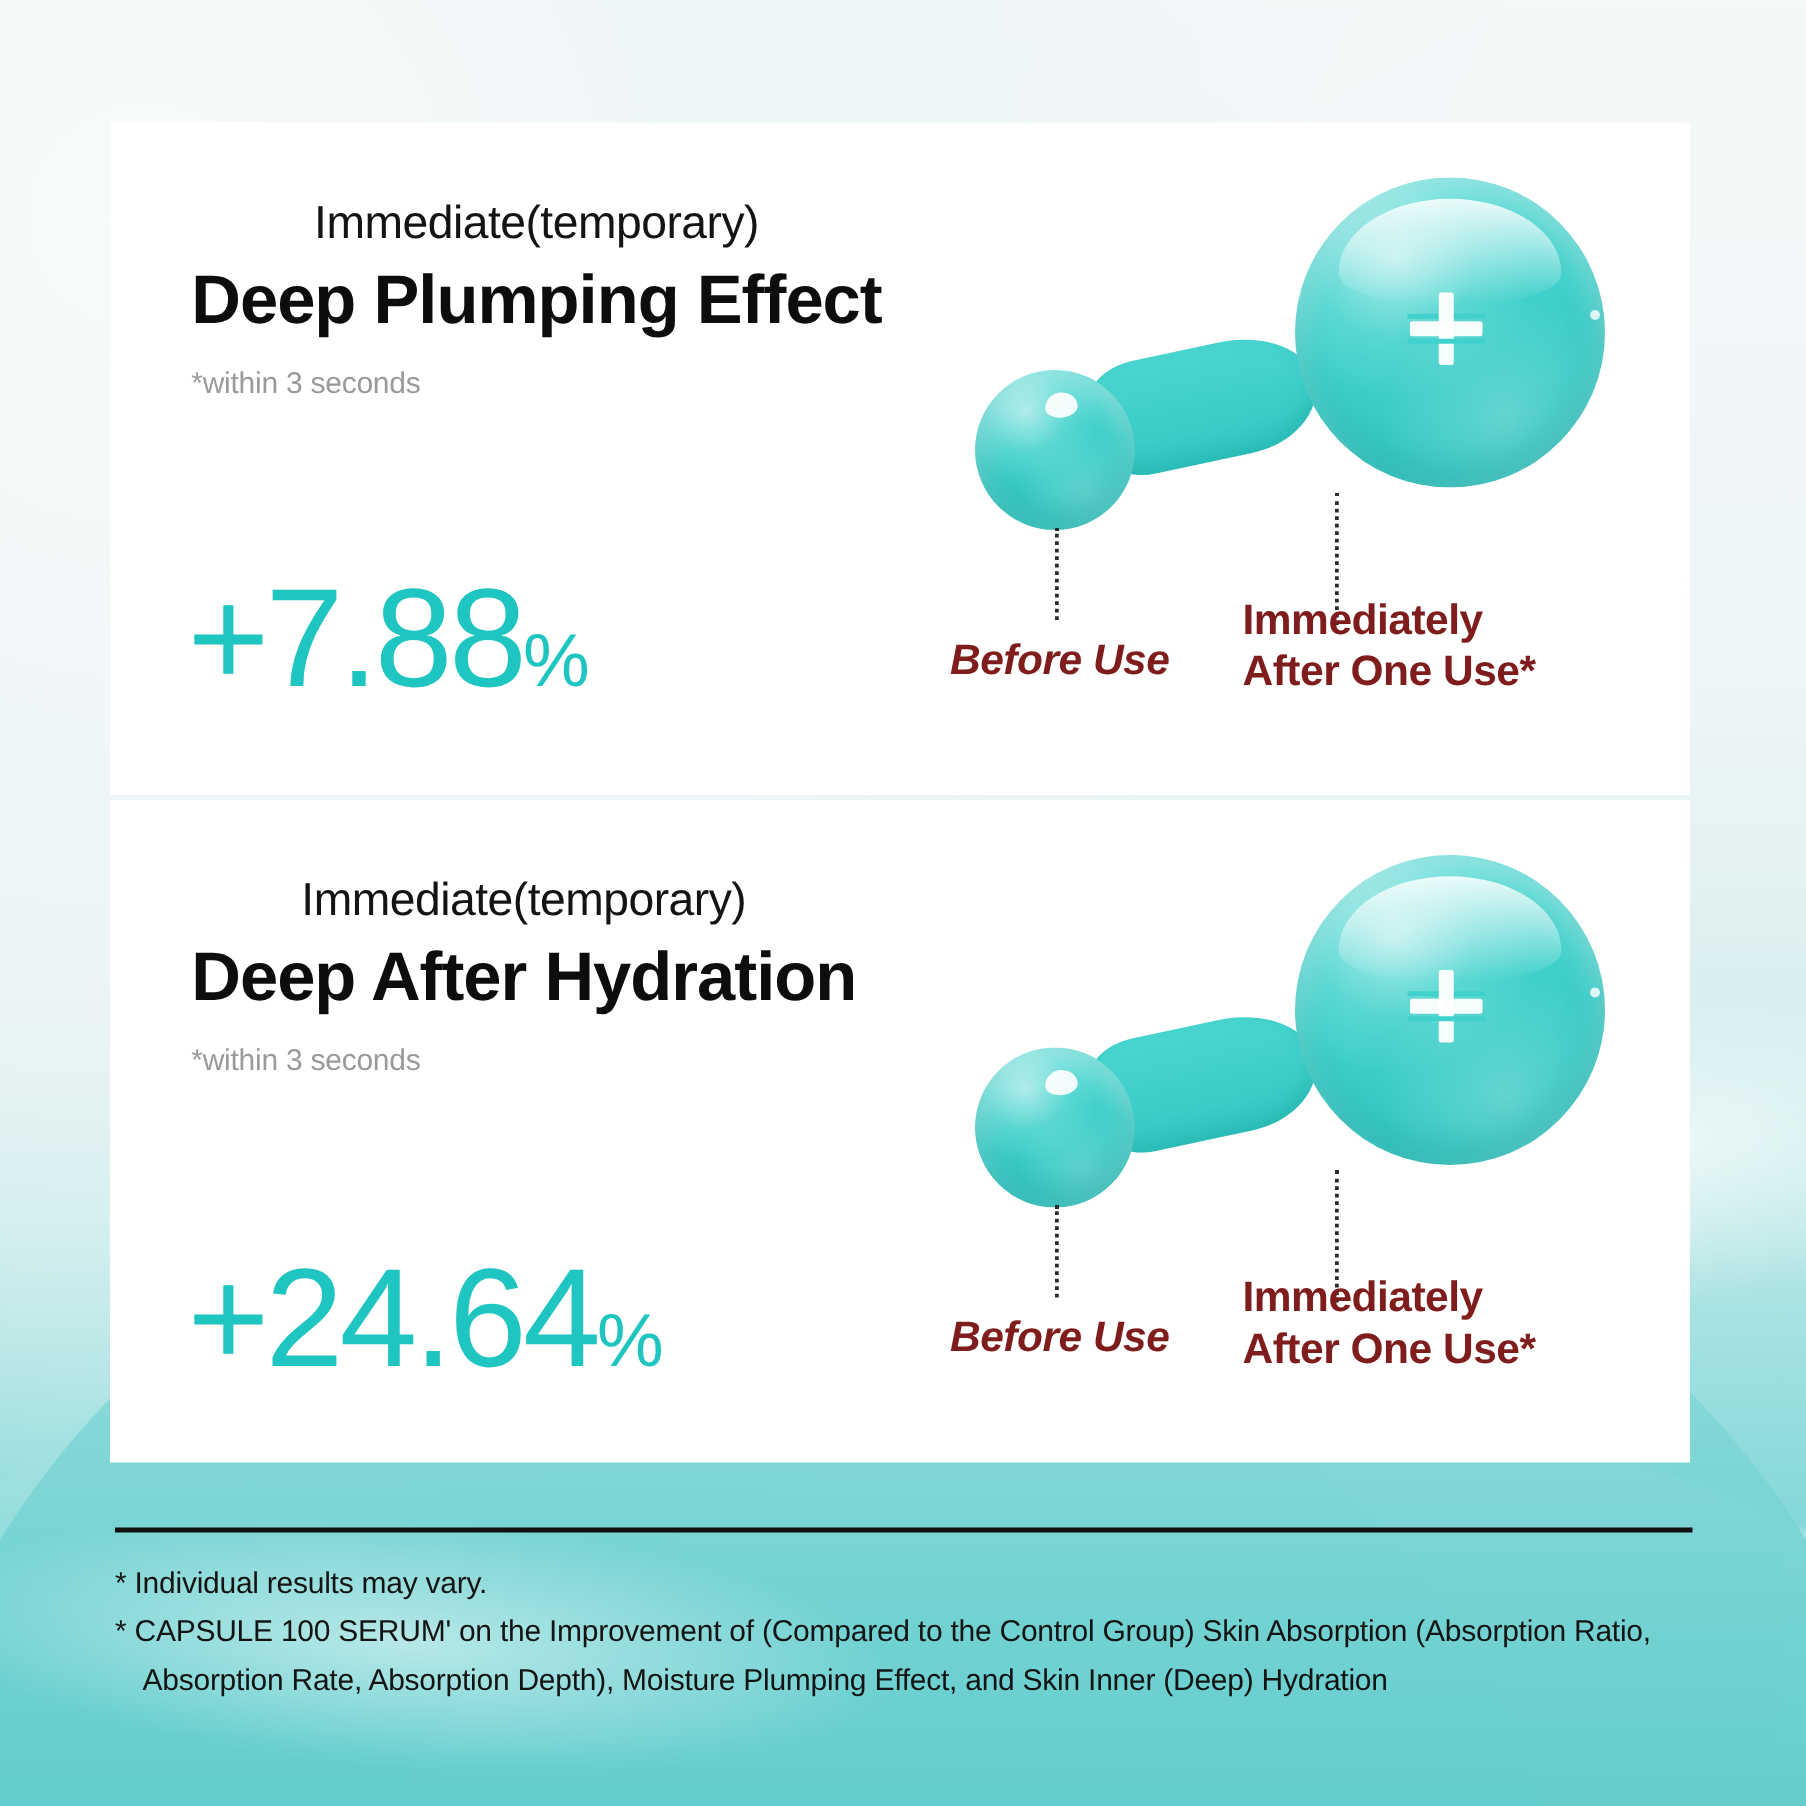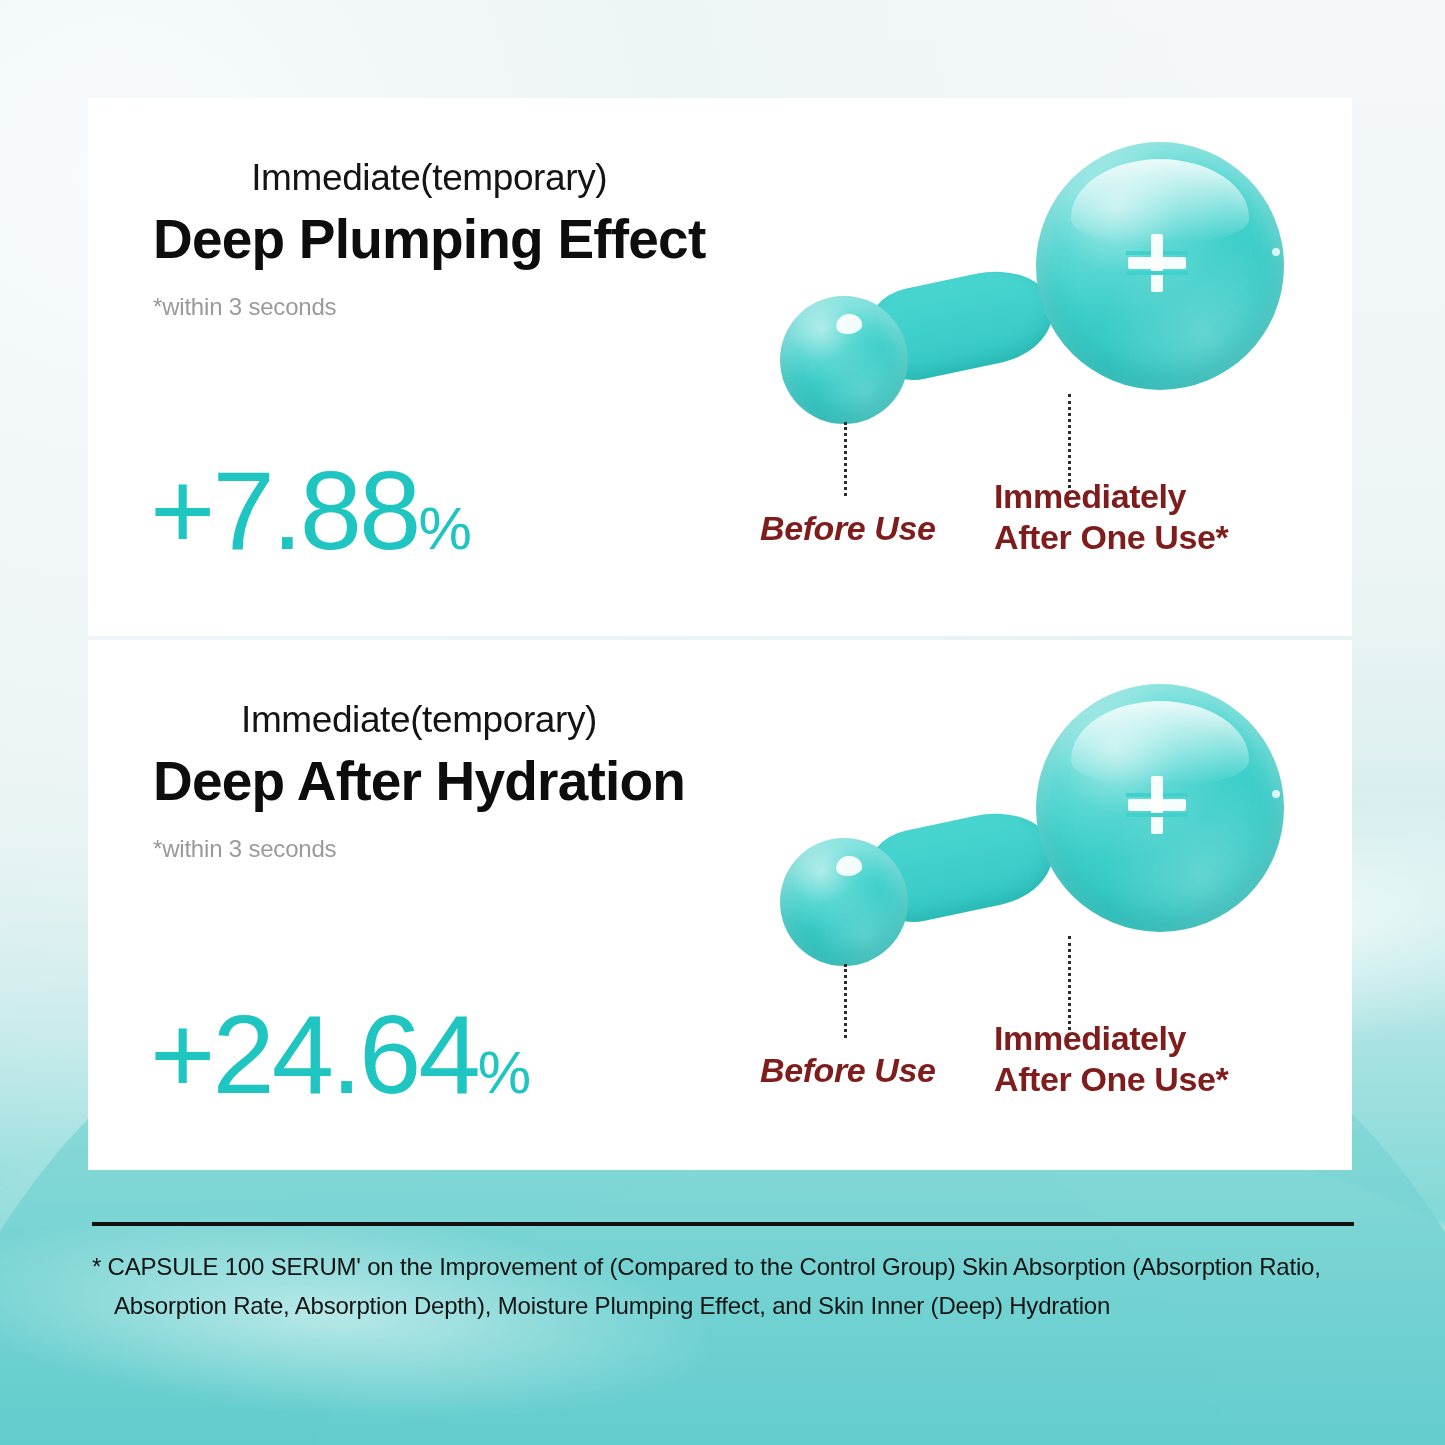--- a/index.html
+++ b/index.html
@@ -334,14 +334,15 @@
     <div class="caption caption-before">Before Use</div>
     <div class="caption caption-after">
       <div>Immediately</div>
       <div>After One Use*</div>
     </div>
   </div>
 </section>
 
 <div class="footer-rule"></div>
 <div class="footnotes">
+  <div>* Individual results may vary.</div>
   <div class="footnote-indent">* CAPSULE 100 SERUM' on the Improvement of (Compared to the Control Group) Skin Absorption (Absorption Ratio, Absorption Rate, Absorption Depth), Moisture Plumping Effect, and Skin Inner (Deep) Hydration</div>
 </div>
 
 </body></html>

